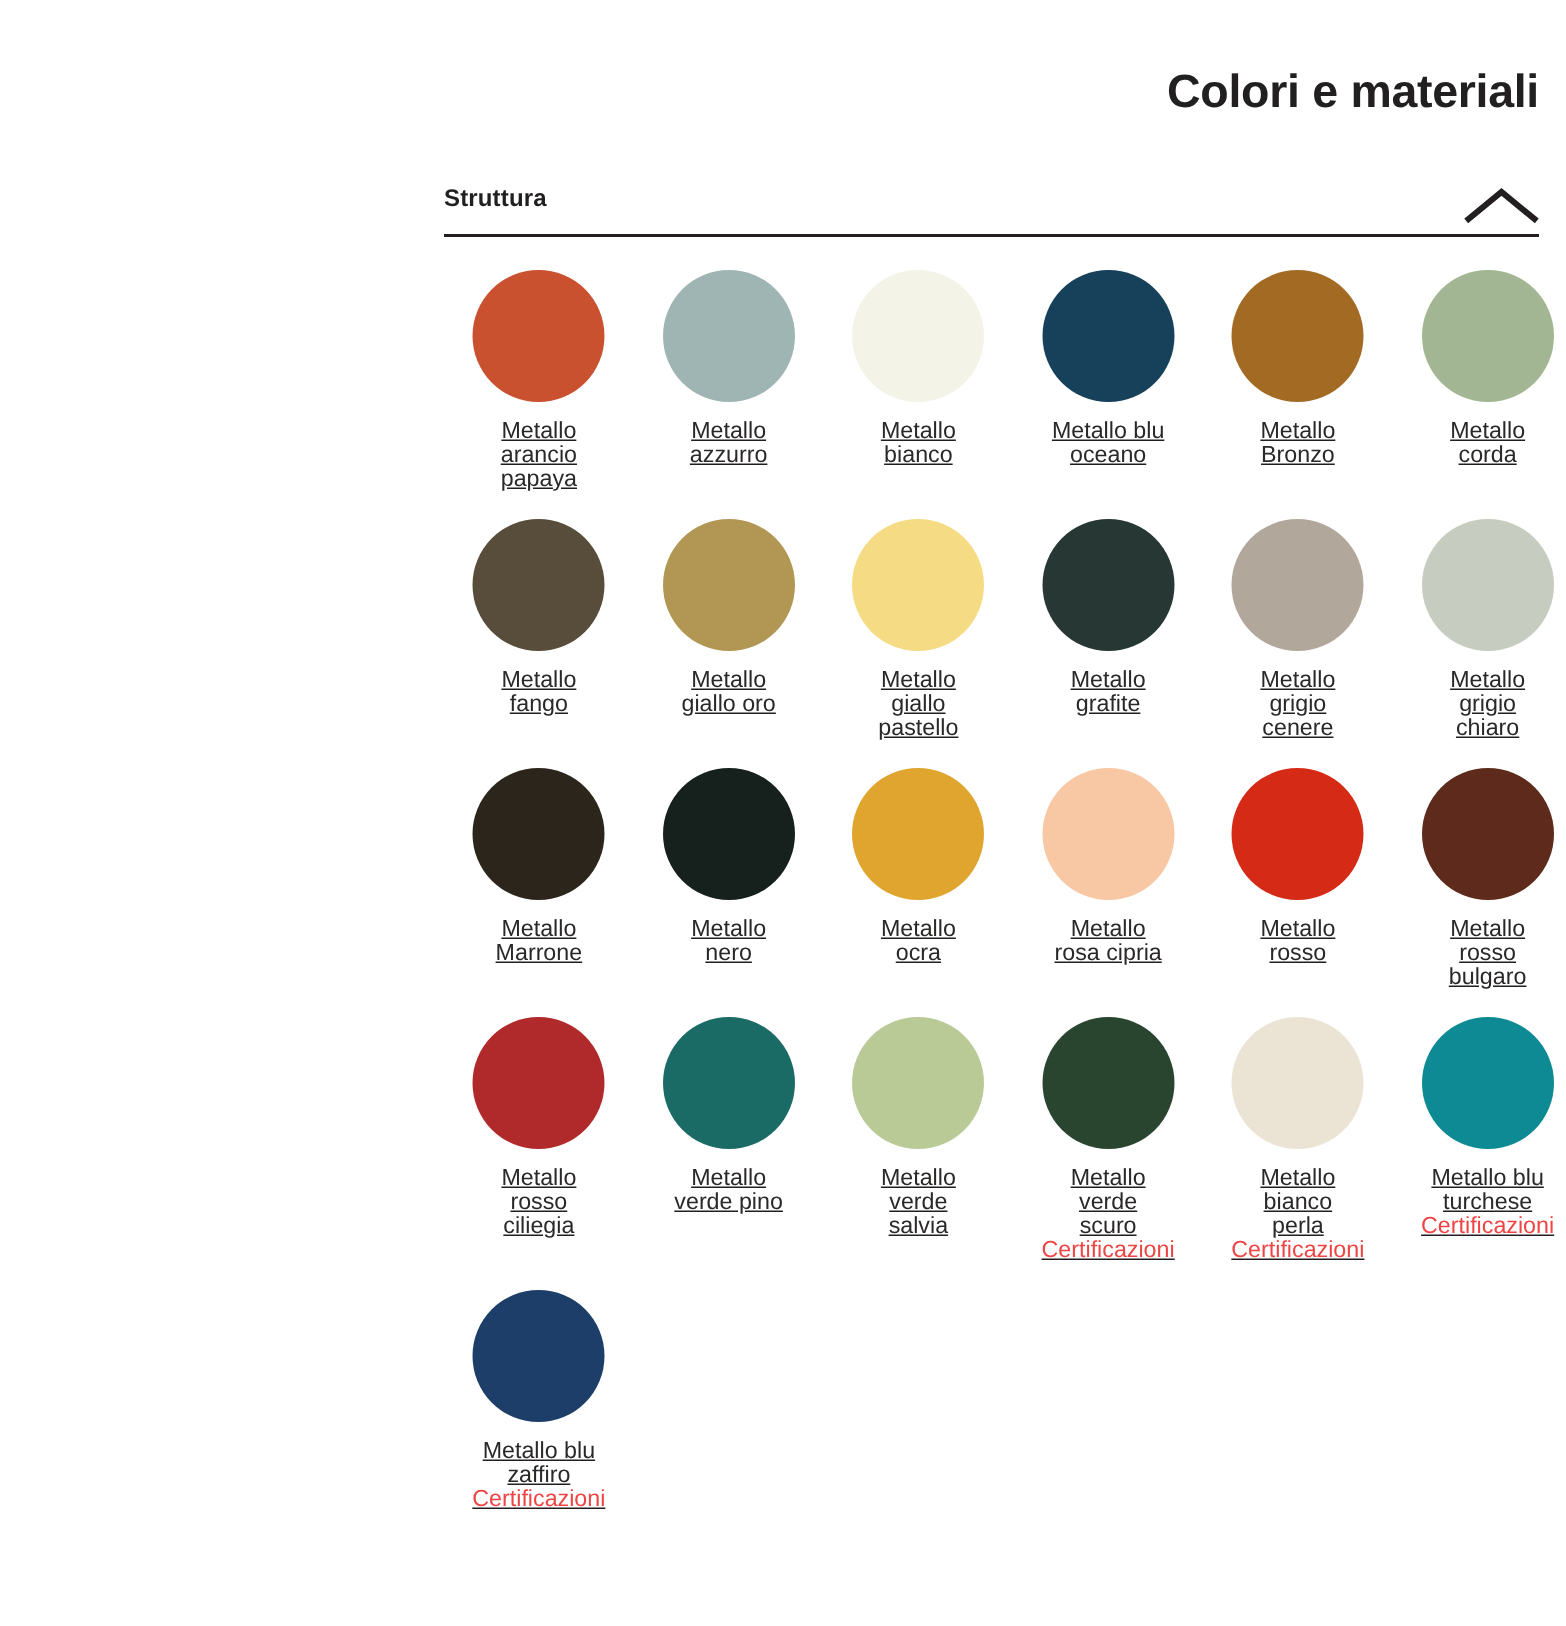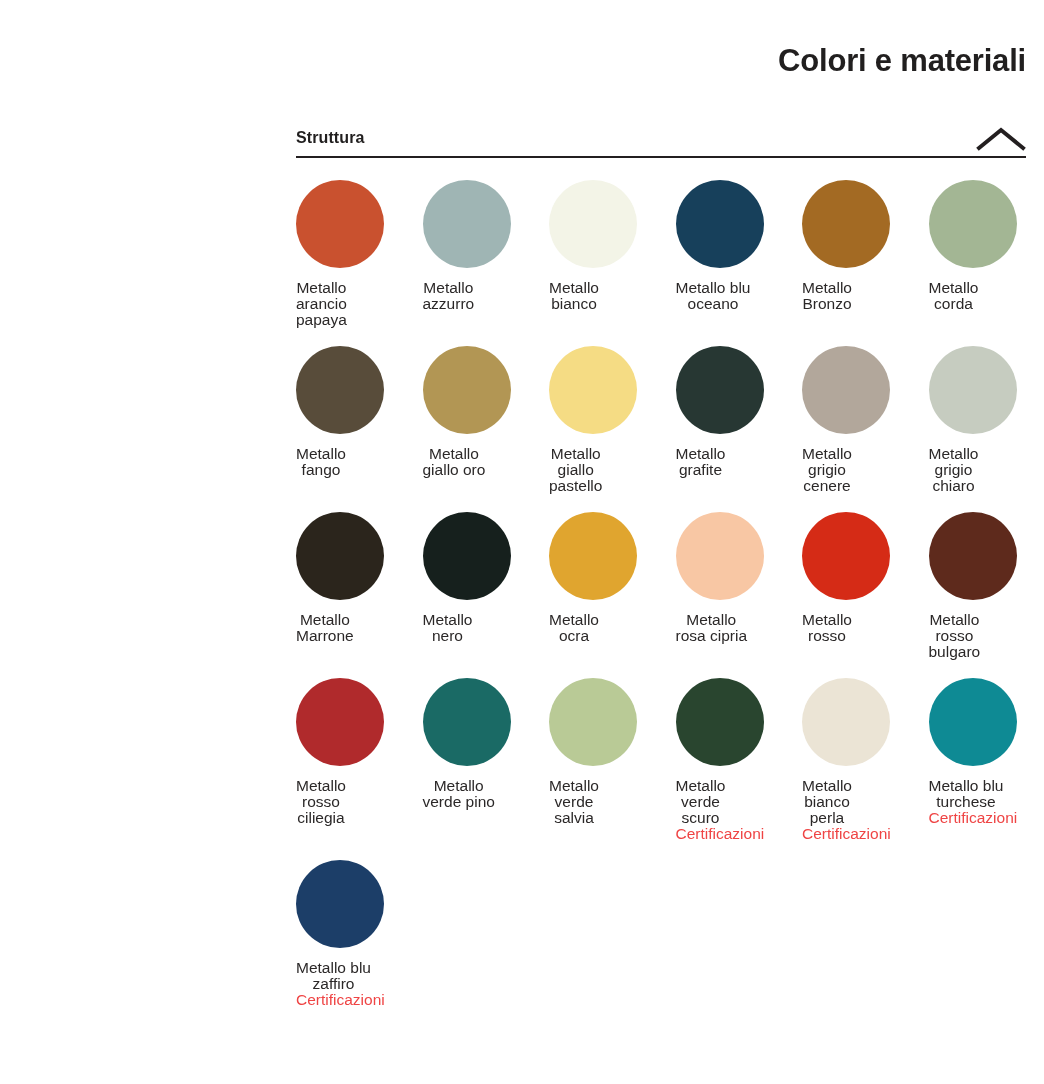--- a/index.html
+++ b/index.html
@@ -33,21 +33,21 @@
     line-height: 36px;
     text-align: right;
   }
 
   .section {
     margin-top: 45px;
   }
 
   .section-header {
     display: flex;
-    align-items: center;
+    align-items: flex-start;
     justify-content: space-between;
     border-bottom: 2px solid #231f20;
     padding-bottom: 5px;
     height: 34px;
     cursor: pointer;
   }
 
   .section-title {
     font-size: 16px;
     font-weight: bold;
@@ -71,23 +71,24 @@
     grid-template-columns: repeat(6, 126.5px);
     justify-content: start;
     row-gap: 0px;
     margin-top: 22px;
   }
 
   .swatch-item {
     width: 126.5px;
     display: flex;
     flex-direction: column;
-    align-items: flex-start;
+    align-items: center;
     cursor: pointer;
     padding-bottom: 18px;
+    text-decoration: underline;
   }
 
   .swatch-dot {
     width: 88px;
     height: 88px;
     border-radius: 50%;
     flex: 0 0 auto;
   }
 
   .swatch-label {

